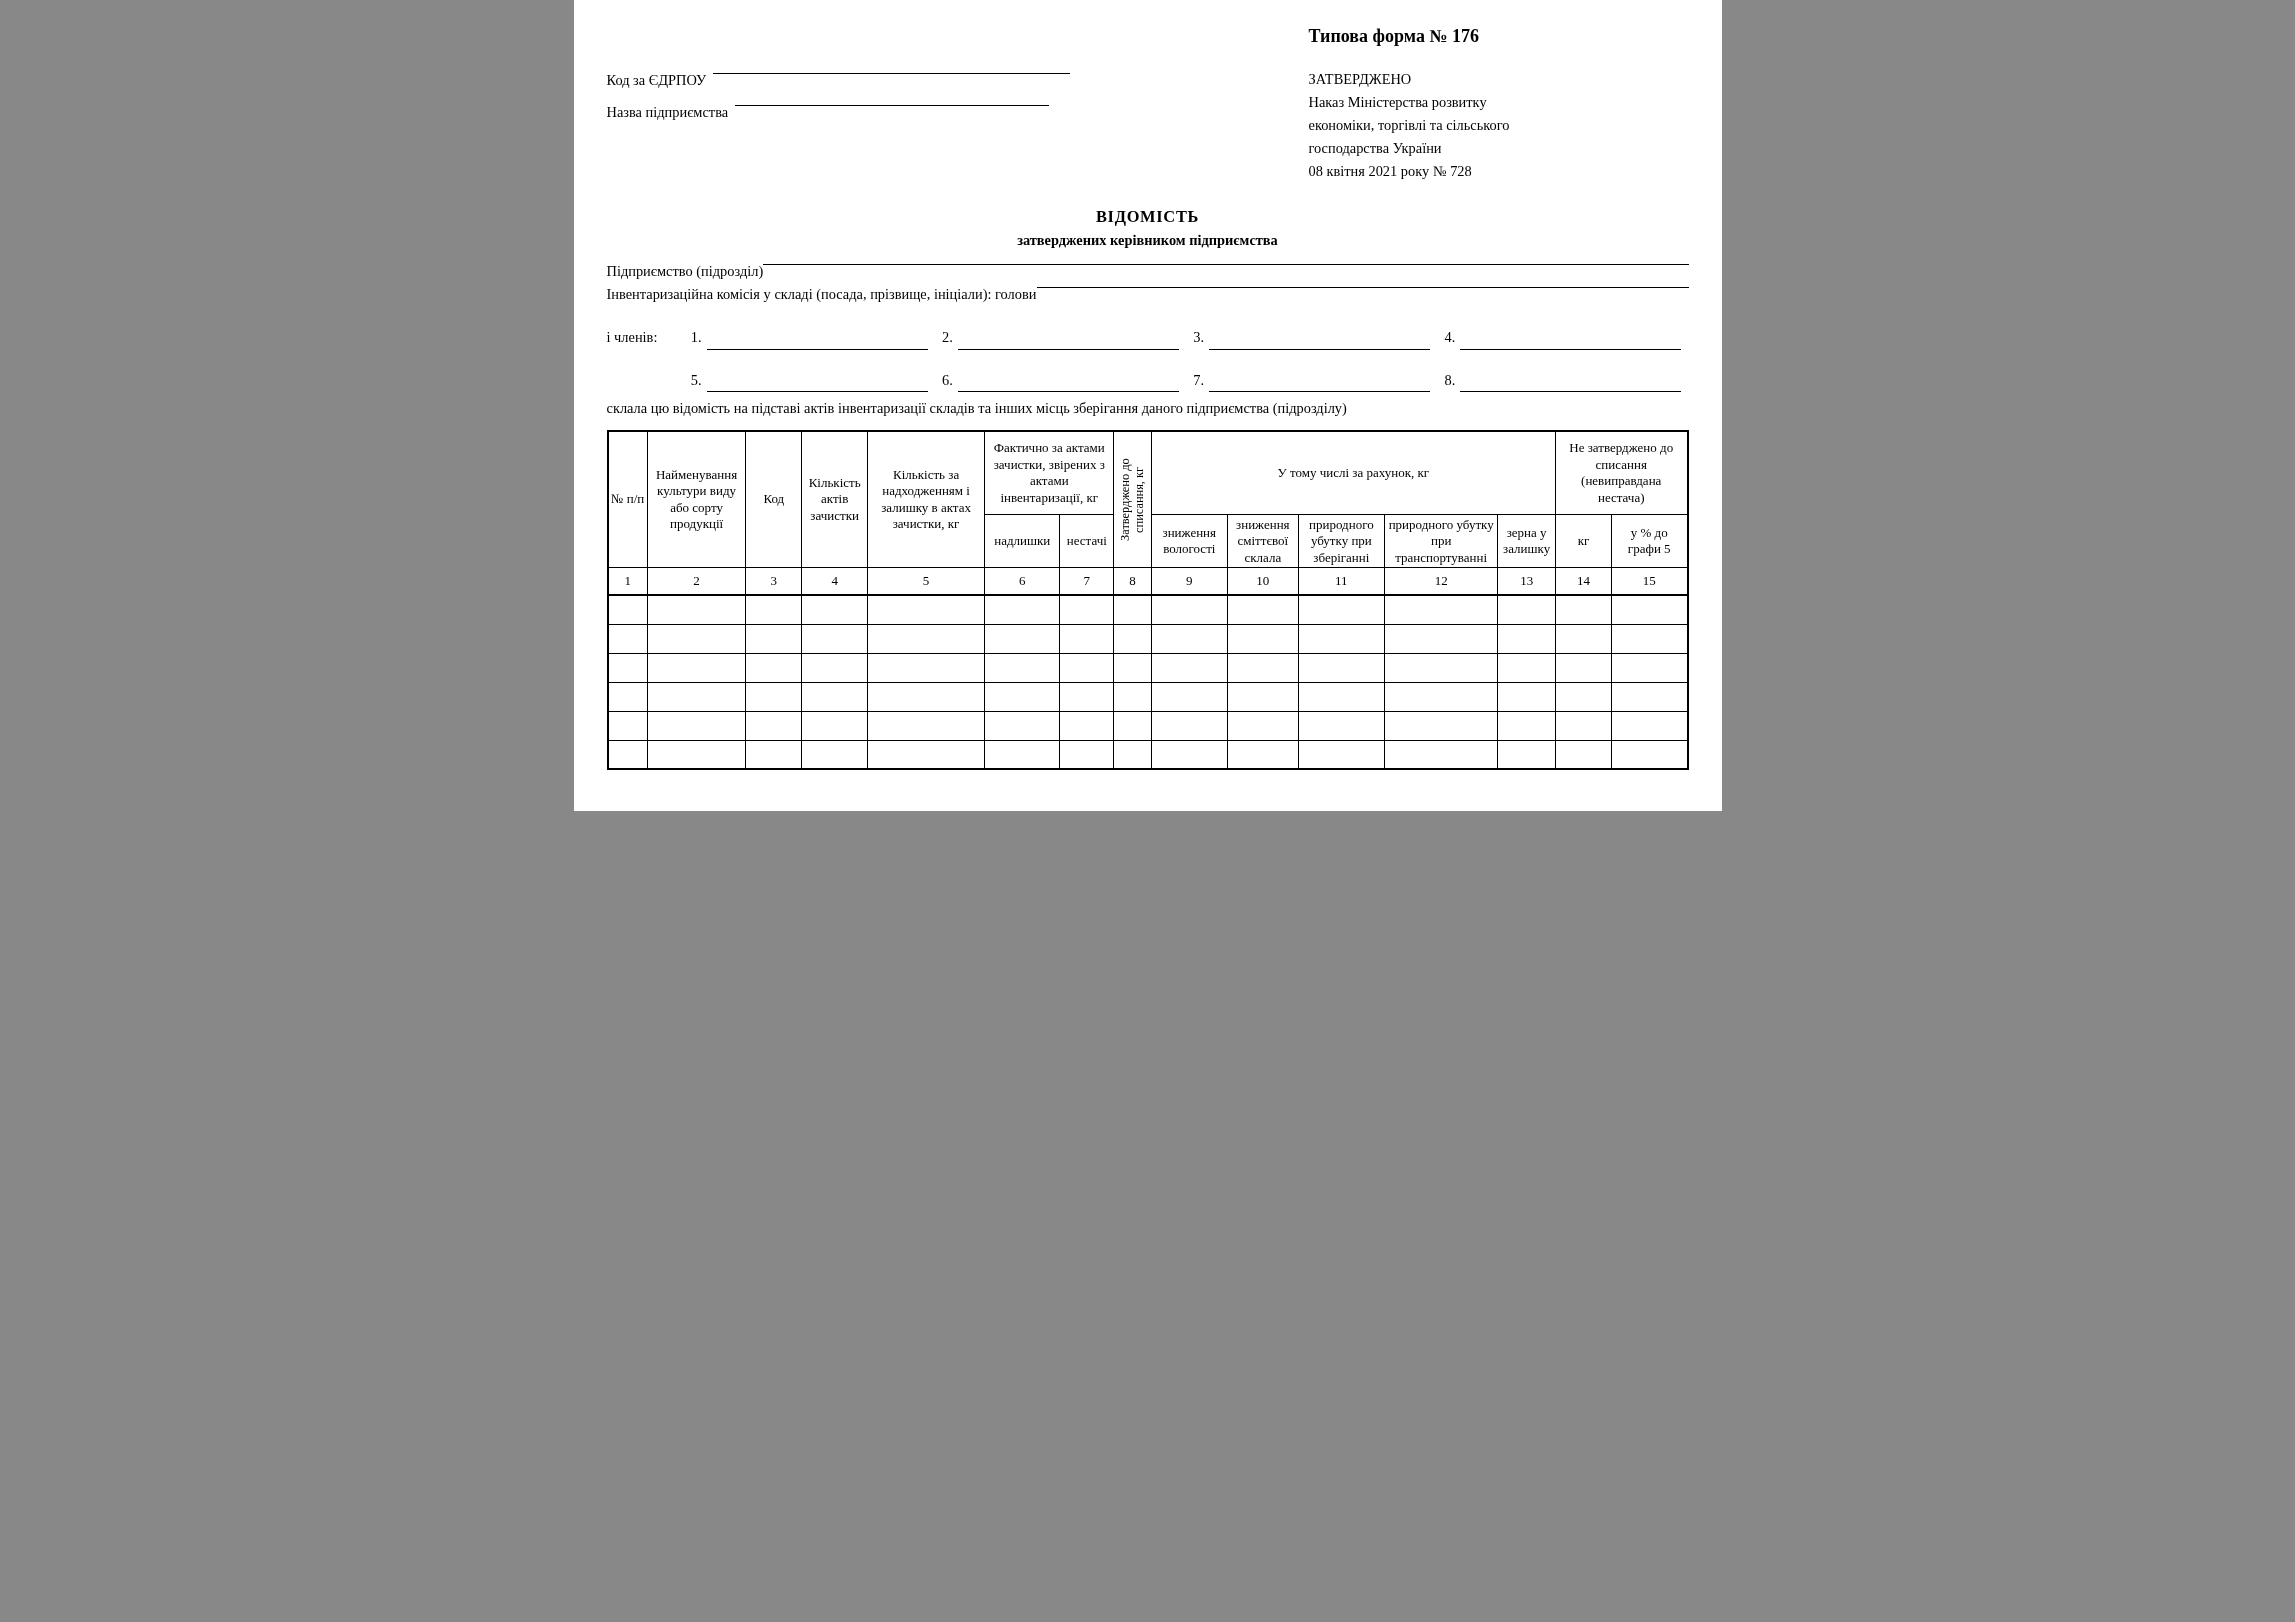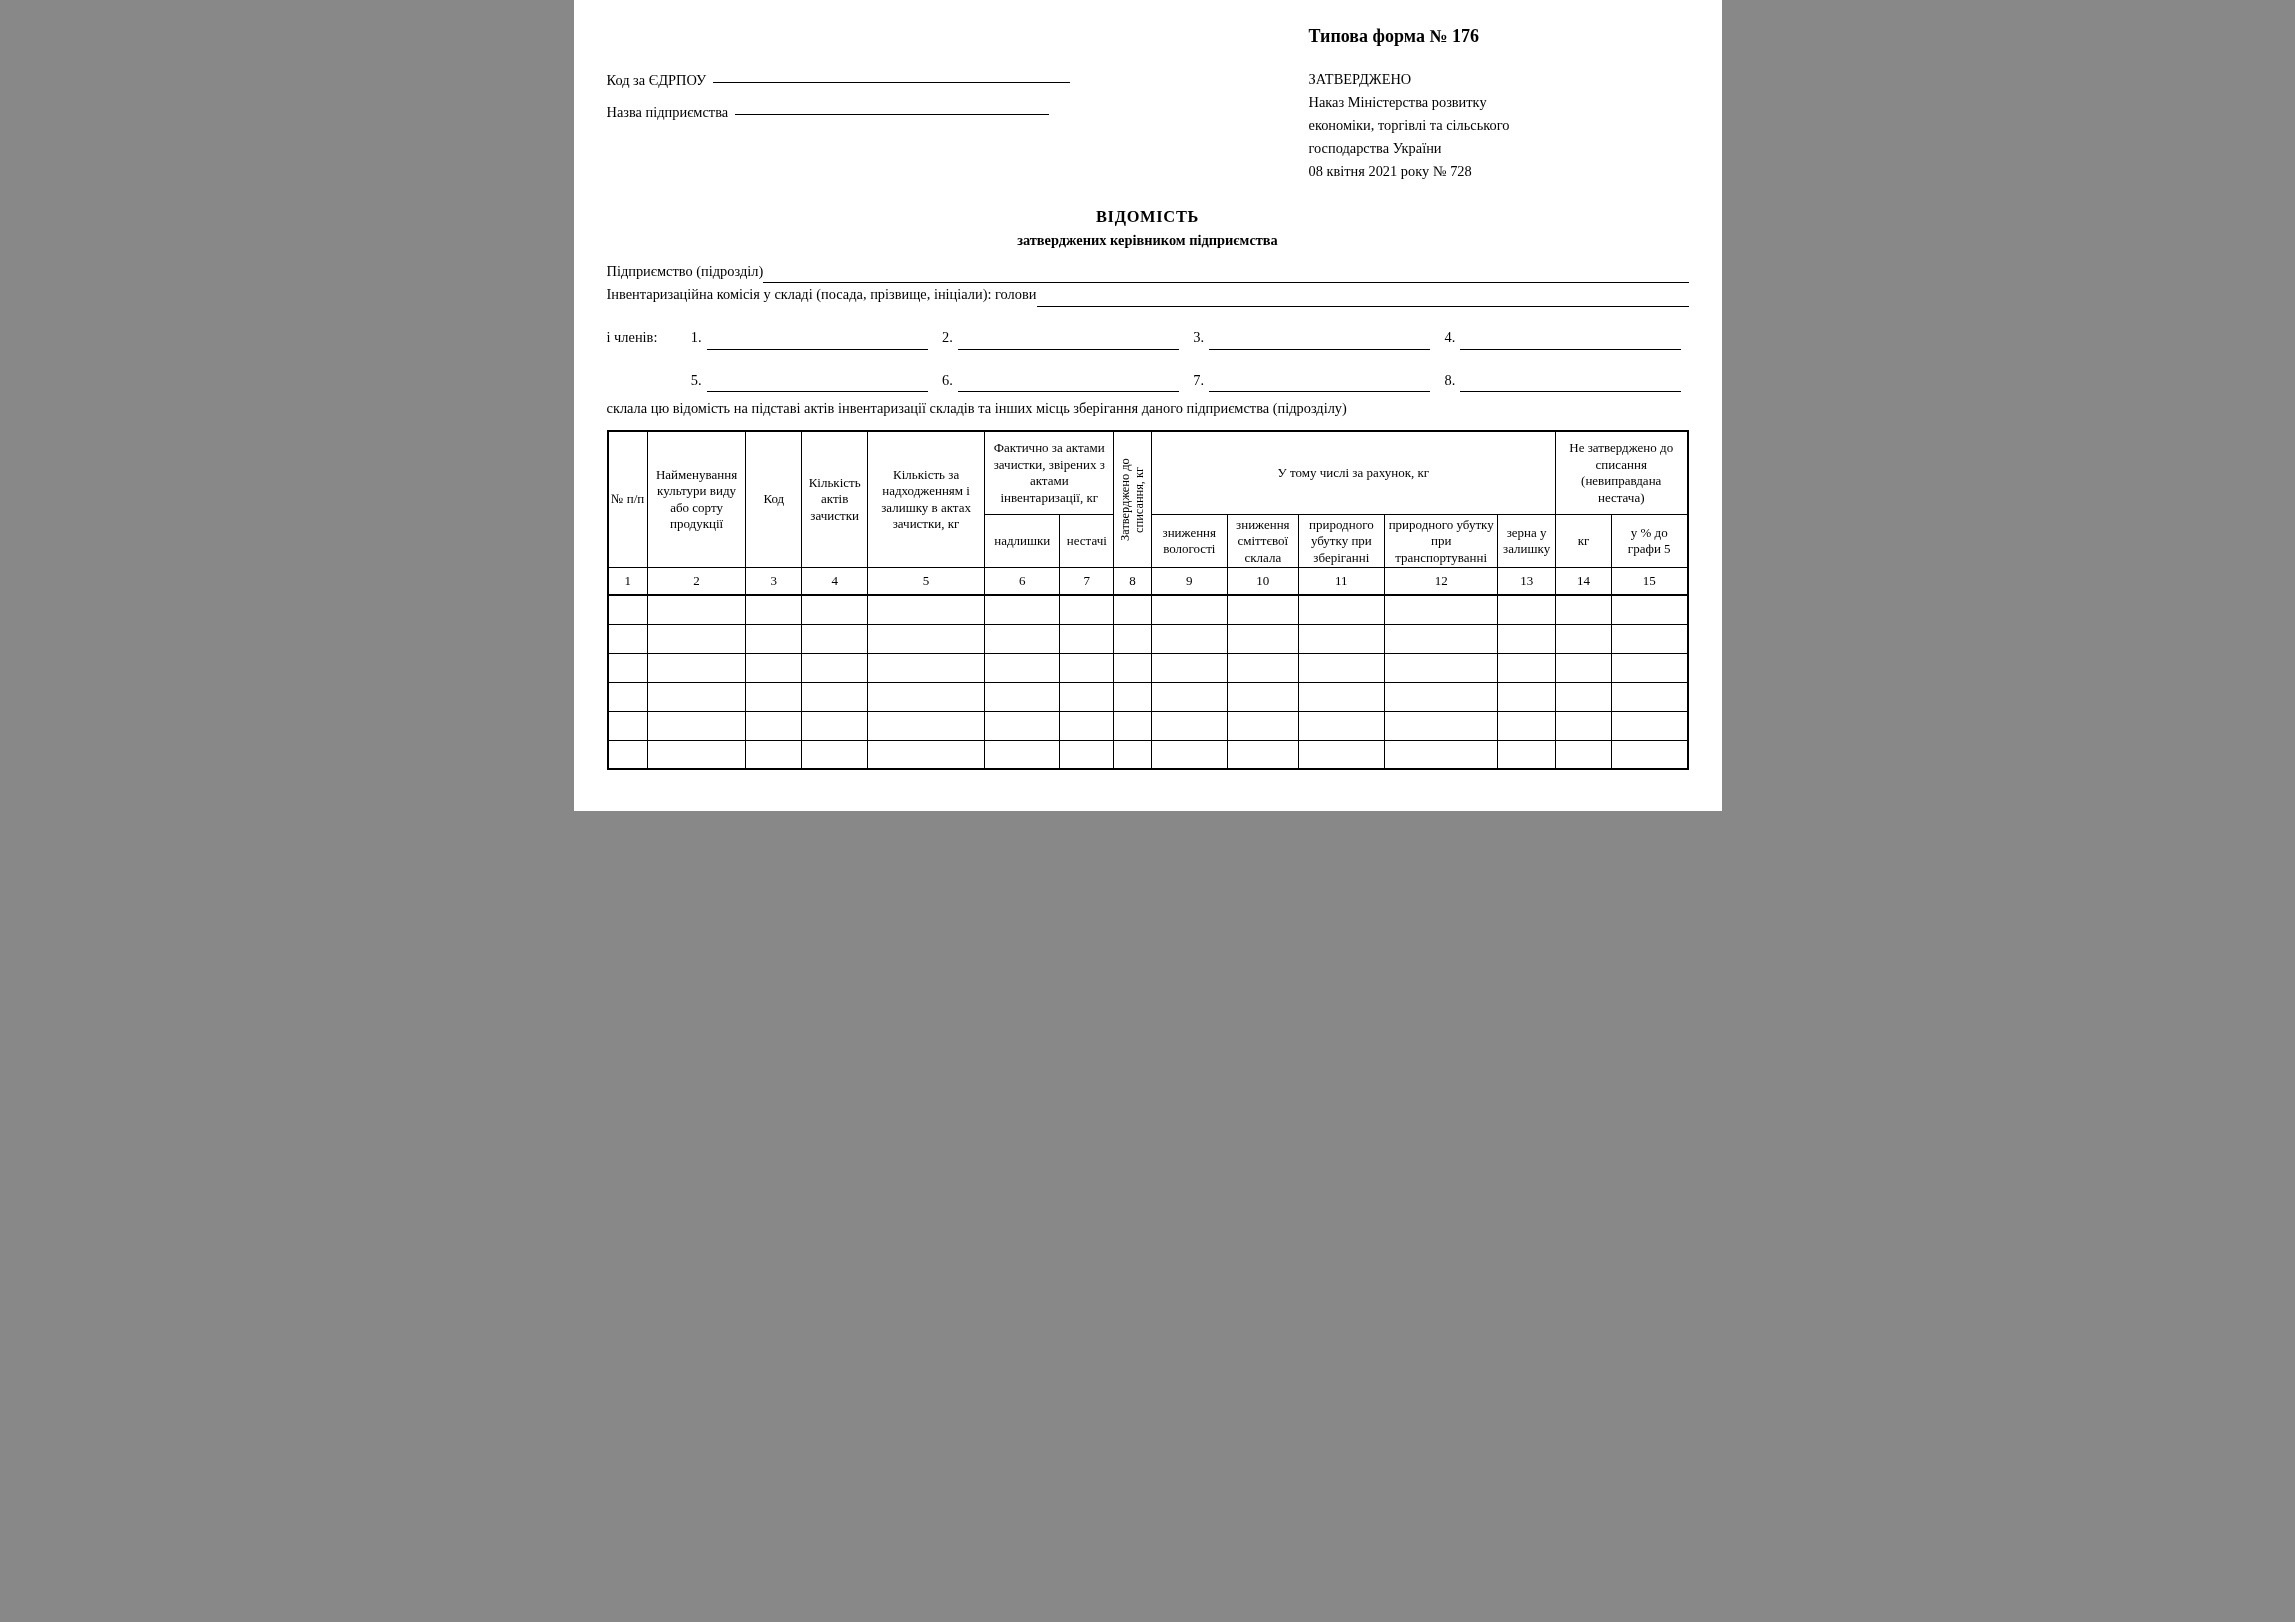--- a/index.html
+++ b/index.html
@@ -12,39 +12,39 @@
     font-size:14.4px;
     box-sizing:border-box;
     padding:0 33px;
     position:relative;
     overflow:hidden;
   }
 
   
   .top-row { display:flex; padding-top:26px; }
   .top-left { margin-top:43px; }
-  .field-line { display:flex; align-items:center; line-height:1.6; margin-bottom:9.2px; white-space:nowrap; }
+  .field-line { display:flex; align-items:flex-start; line-height:1.6; margin-bottom:9.2px; white-space:nowrap; }
   .field-line .lbl { margin-right:6.5px; }
   .fill { border-bottom:1.3px solid #000; height:3.9px; }
   .w545 { width:357px; } .w480 { width:314px; }
   .top-right { margin-left:auto; width:380px; }
   .form-code { font-weight:bold; font-size:18px; margin-bottom:21px; }
   .approved-block div { line-height:23px; }
 
   
   .title-block { text-align:center; margin-top:21px; }
   .title-main { font-weight:bold; font-size:16.4px; letter-spacing:0.7px; line-height:25px; }
   .title-sub  { font-weight:bold; font-size:14.4px; line-height:23px; }
   .title-date { font-size:14.4px; line-height:25px; white-space:nowrap; }
   .ifill { display:inline-block; border-bottom:1.3px solid #000; height:0.85em; }
   .dw1 { width:41px; } .dw2 { width:121px; } .dw3 { width:31px; }
 
   
   .form-lines { margin-top:7.9px; }
-  .flex-line { display:flex; align-items:flex-end; line-height:23.6px; white-space:nowrap; }
+  .flex-line { display:flex; line-height:23.6px; white-space:nowrap; }
   .fill-grow { flex:1 1 auto; border-bottom:1.3px solid #000; height:3.9px; }
   .members-row { display:flex; align-items:flex-end; line-height:23.6px; margin-top:19px; }
   .members-label { flex:0 0 77px; }
   .member-item { flex:1 1 0; display:flex; align-items:flex-end; margin:0 7.2px; }
   .member-item .num { margin-right:5.2px; }
   .statement { margin-top:5.2px; line-height:22px; }
 
   
   table.acts { width:100%; border-collapse:collapse; table-layout:fixed; margin-top:10.5px;
                border:2px solid #000; }

